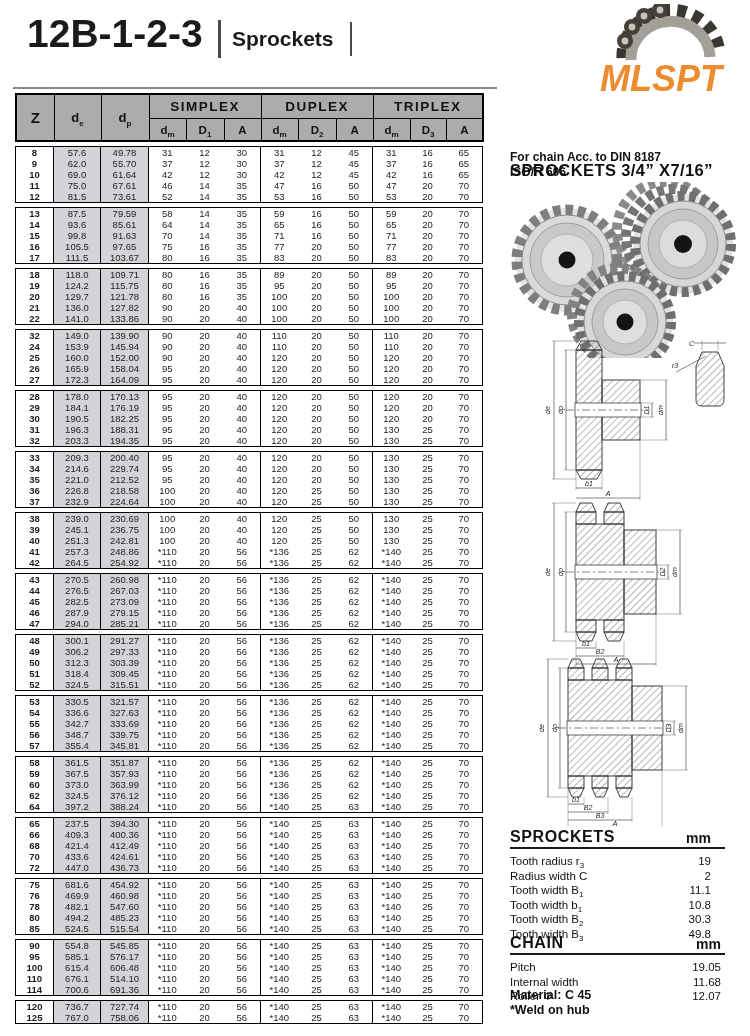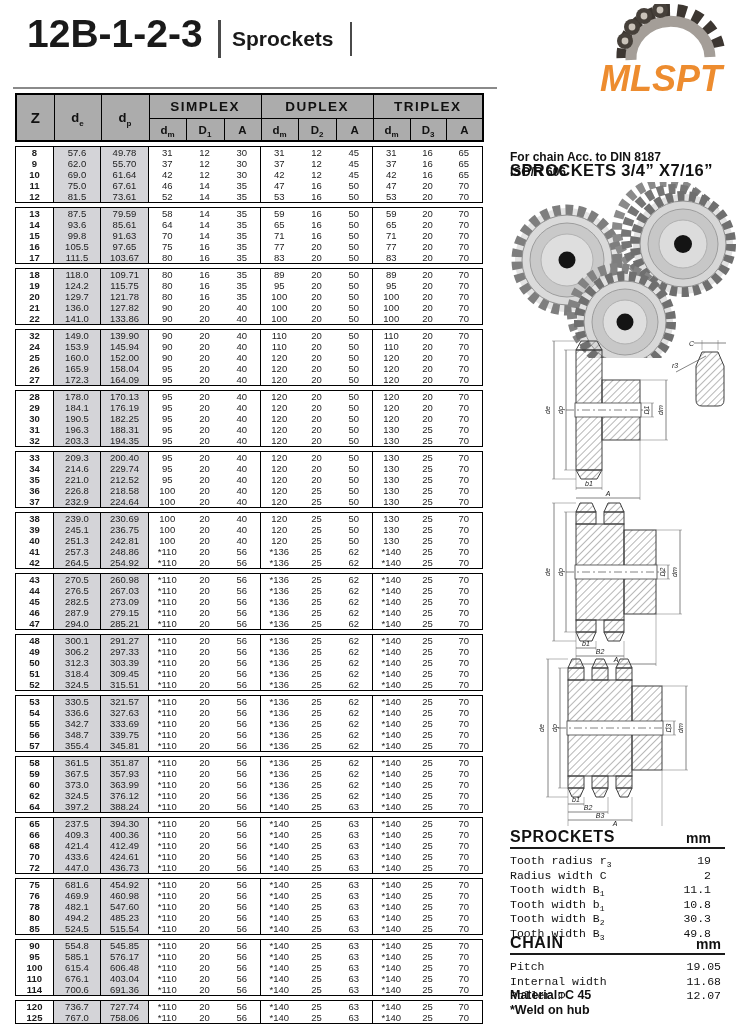--- a/index.html
+++ b/index.html
@@ -41,21 +41,21 @@
   .prod-sub1{position:absolute;left:510px;top:150px;font-size:12px;font-weight:bold;}
   .prod-sub2{position:absolute;left:510px;top:165px;font-size:12px;font-weight:bold;}
   .photo{position:absolute;left:507px;top:182px;width:238px;height:176px;}
   .drawings{position:absolute;left:506px;top:338px;width:242px;height:488px;}
 
   .spec{position:absolute;left:510px;width:215px;}
   .spec-hd{display:flex;align-items:flex-end;border-bottom:2px solid #1a1a1a;padding-bottom:1px;}
   .spec-title{font-size:16px;font-weight:bold;letter-spacing:0.6px;flex:1;}
   .spec-unit{font-size:14px;font-weight:bold;}
   .spec-rows{margin-top:5px;}
-  .spec-row{display:flex;font-size:11.5px;line-height:14.6px;font-family:Liberation Mono, monospace;}
+  .spec-row{display:flex;font-size:11.5px;line-height:14.6px;}
   .spec-row .lb{flex:1;}
   .spec-row .vl{width:58px;text-align:right;}
   #spec-sprockets{top:828px;}
   #spec-sprockets .spec-unit{padding-right:14px;}
   #spec-sprockets .vl{padding-right:14px;}
   #spec-chain{top:934px;}
   #spec-chain .spec-unit{padding-right:4px;}
   #spec-chain .vl{padding-right:4px;}
   .material{position:absolute;left:510px;top:988px;font-size:12.5px;font-weight:bold;}
   .weld{position:absolute;left:510px;top:1003px;font-size:12.5px;font-weight:bold;}
@@ -1329,21 +1329,21 @@
               <td>*140</td>
               <td>25</td>
               <td class="ca">63</td>
               <td>*140</td>
               <td>25</td>
               <td>70</td>
             </tr>
             <tr>
               <td class="cz">110</td>
               <td class="cde">676.1</td>
-              <td class="cdp">403.04</td>
+              <td class="cdp">514.10</td>
               <td>*110</td>
               <td>20</td>
               <td class="ca">56</td>
               <td>*140</td>
               <td>25</td>
               <td class="ca">63</td>
               <td>*140</td>
               <td>25</td>
               <td>70</td>
             </tr>

